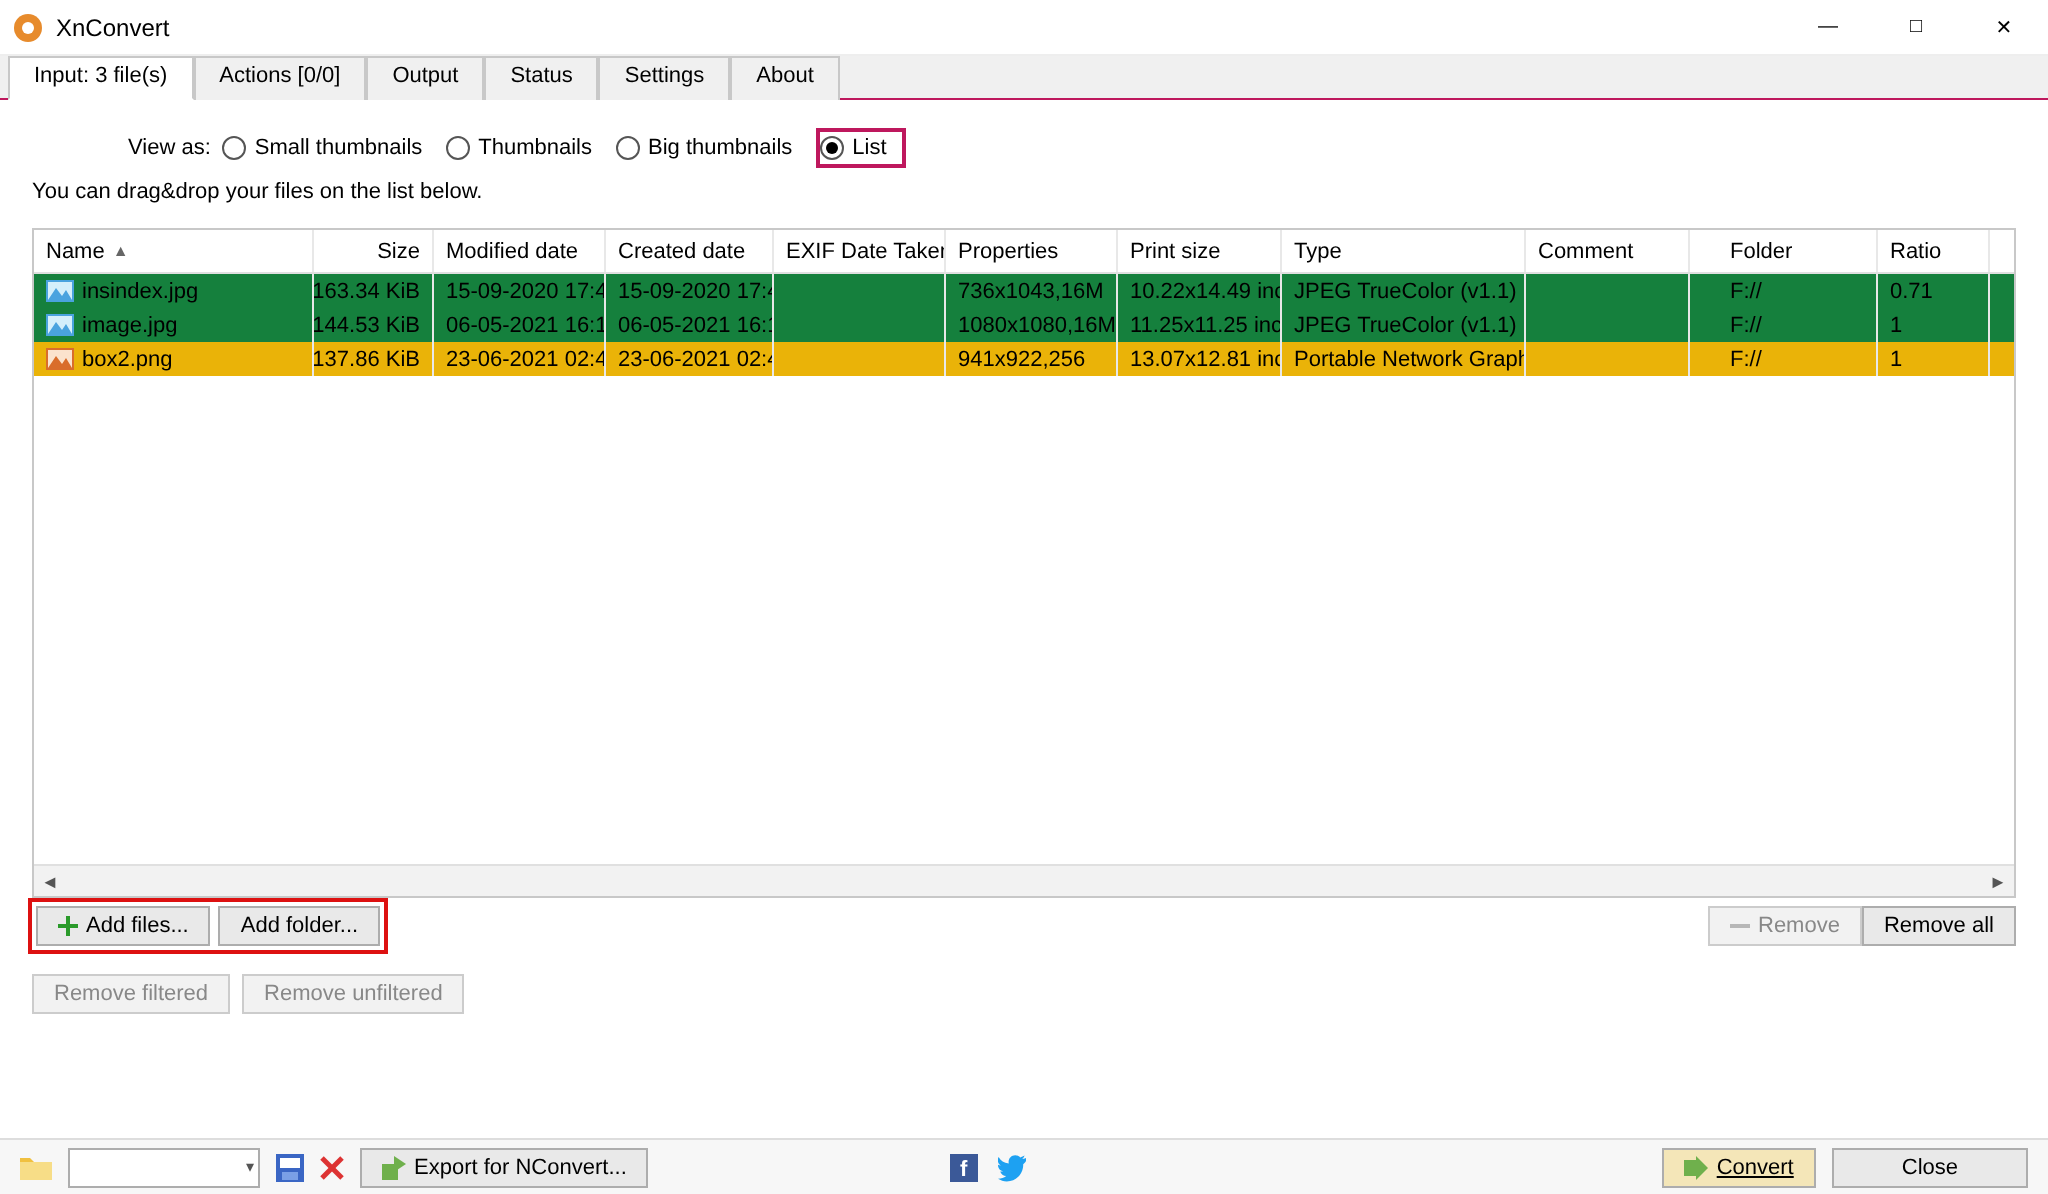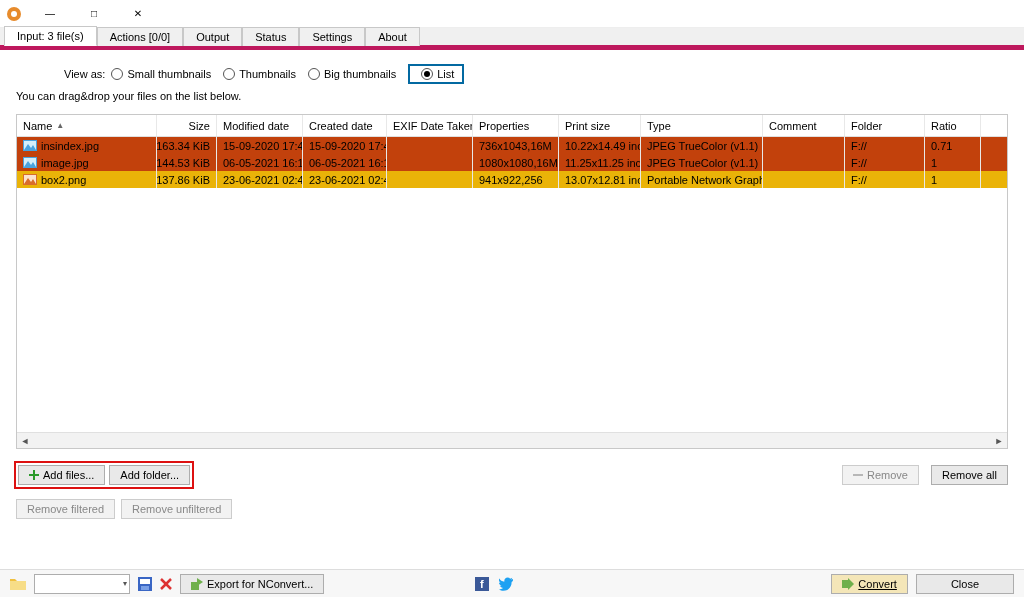--- a/index.html
+++ b/index.html
@@ -29,24 +29,23 @@
   .win-ctrls { display: flex; }
   .win-btn {
     width: 44px; height: 28px;
     display: flex; align-items: center; justify-content: center;
     font-family: "Segoe UI Symbol", sans-serif;
     font-size: 10px;
   }
   .tabs {
     display: flex;
     padding-left: 4px;
-    border-bottom: 5px solid #be185d;
+    border-bottom: 1px solid #be185d;
     background: #f0f0f0;
     height: 22px;
-    align-items: flex-end;
   }
   .tab {
     padding: 3px 12px;
     border: 1px solid #c8c8c8;
     border-bottom: none;
     background: #f0f0f0;
     margin-right: 0px;
     margin-bottom: -1px;
     font-size: 11px;
     position: relative;
@@ -60,22 +59,22 @@
   .viewas-row { display: flex; align-items: center; gap: 6px; margin-left: 48px; }
   .radio-group { display: flex; align-items: center; gap: 4px; margin-right: 6px; }
   .radio-dot {
     width: 12px; height: 12px; border: 1px solid #555; border-radius: 50%;
     display: inline-flex; align-items: center; justify-content: center;
   }
   .radio-dot.selected::after {
     content: ""; width: 6px; height: 6px; background: #000; border-radius: 50%;
   }
   .highlight-red {
-    border: 2px solid #0369a1;
-    padding: 2px 8px 2px 11px;
+    border: 2px solid #be185d;
+    padding: 2px 8px 2px 0;
     display: inline-flex;
     align-items: center;
     gap: 4px;
   }
   .subtext { margin-top: 6px; }
   .list-container {
     border: 1px solid #c8c8c8;
     margin-top: 12px;
     height: 335px;
     display: flex;
@@ -98,50 +97,49 @@
     text-overflow: ellipsis;
     font-size: 11px;
     display: flex;
     align-items: center;
     height: 100%;
   }
   .col.header { font-weight: normal; color: #000; }
   .c-name{width:140px;} .c-size{width:60px;justify-content:flex-end;}
   .c-mod{width:86px;} .c-crt{width:84px;} .c-exif{width:86px;}
   .c-prop{width:86px;} .c-print{width:82px;} .c-type{width:122px;}
-  .c-cmt{width:82px;} .c-fld{width:80px;} .c-ratio{width:56px;}
+  .c-cmt{width:82px;} .c-fld{width:80px;margin-left:14px;} .c-ratio{width:56px;}
   .list-body { flex: 1; overflow: hidden; }
   .list-row {
     display: flex;
     height: 17px;
     align-items: center;
   }
-  .row-1 { background: #c2410c; }
+  .row-1 { background: #15803d; }
   .row-sel { background: #eab308; }
   .file-icon {
     width: 14px; height: 11px;
     margin-right: 4px;
     flex-shrink:0;
   }
   .scroll-row {
     height: 16px;
     border-top: 1px solid #e0e0e0;
     background: #f2f2f2;
     display: flex;
     align-items: center;
   }
   .scroll-row .arrow {
     width: 16px; text-align: center; font-size: 9px; color: #555;
   }
   .scroll-row .track { flex: 1; }
   .btn-row {
     display: flex;
     align-items: center;
-    gap: 12px;
-    margin-top: 12px;
+    gap: 0;
   }
   .btn {
     padding: 3px 10px;
     border: 1px solid #adadad;
     background: #e9e9e9;
     font-size: 11px;
     display: inline-flex;
     align-items: center;
     gap: 4px;
   }
@@ -186,20 +184,21 @@
 </head>
 <body>
 
 <div class="titlebar">
   <span class="app-icon">
     <svg viewBox="0 0 16 16">
         <circle cx="8" cy="8" r="7" fill="#e78b2c"></circle>
         <circle cx="8" cy="8" r="3" fill="#fff"></circle>
       </svg>
   </span>
+  <span class="title">XnConvert</span>
   <div class="win-ctrls">
     <div class="win-btn">—</div>
     <div class="win-btn">□</div>
     <div class="win-btn">✕</div>
   </div>
 </div>
 
 <div class="tabs">
   <div class="tab active">Input: 3 file(s)</div>
   <div class="tab">Actions [0/0]</div>

